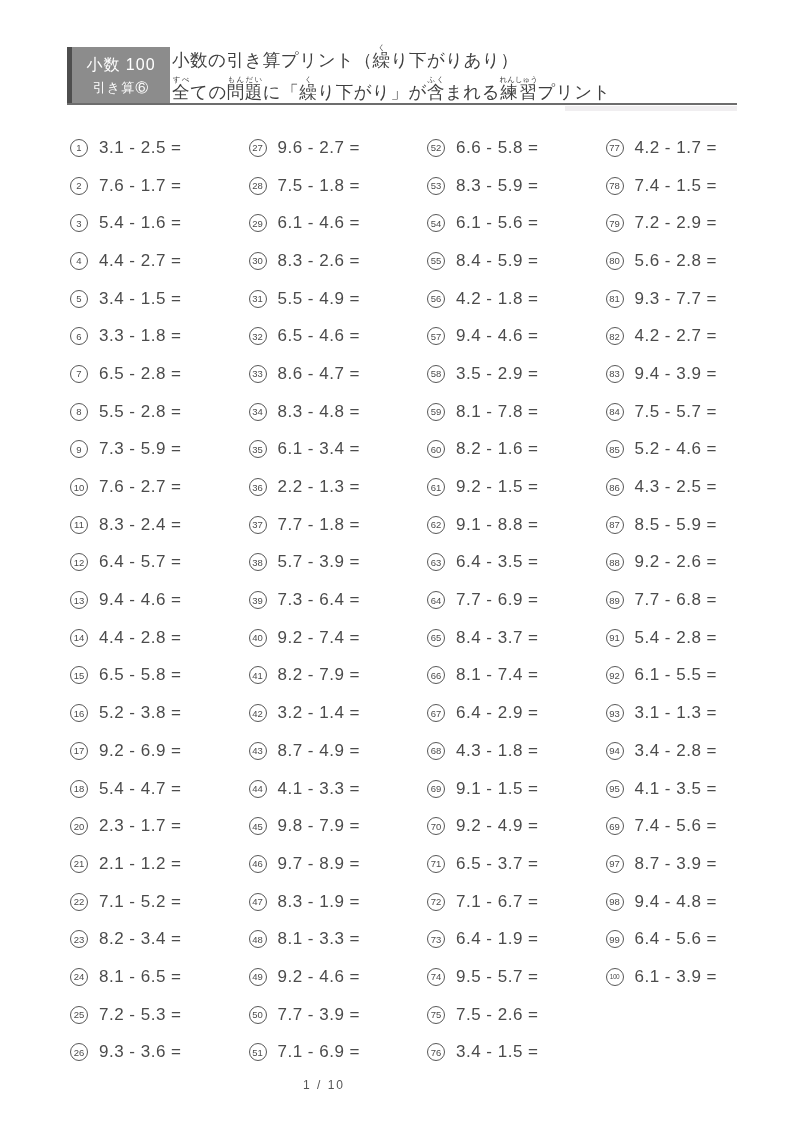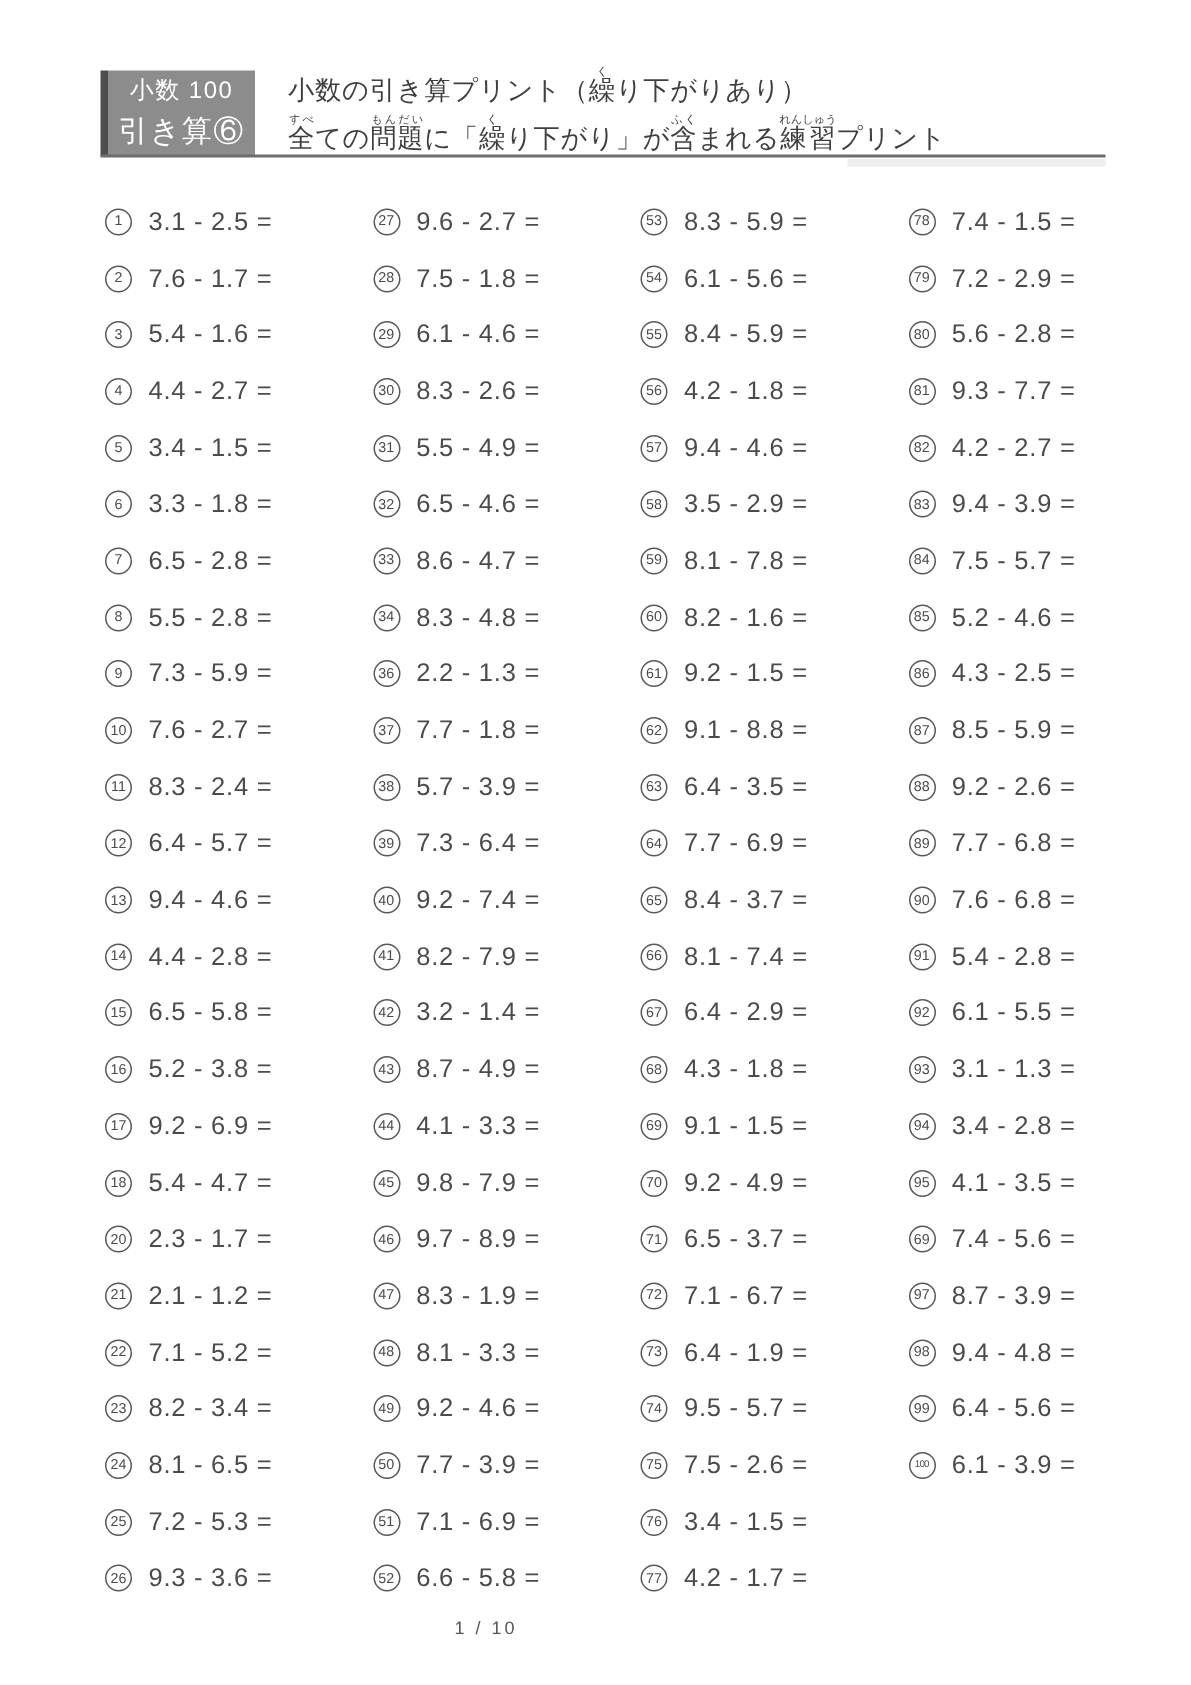--- a/index.html
+++ b/index.html
@@ -9,22 +9,22 @@
   }
   
   .hdr-accent{position:absolute;left:67px;top:47px;width:5px;height:57px;background:#4e4e4e;}
   .hdr-badge{
     position:absolute;left:72px;top:47px;width:98px;height:57px;background:#8c8c8c;
     display:flex;flex-direction:column;align-items:center;justify-content:center;gap:3px;
     color:#ffffff;
     text-align:right;
   }
   .hdr-badge .b1{font-size:16px;letter-spacing:1px;}
-  .hdr-badge .b2{font-size:20px;letter-spacing:1px;}
-  .hdr-titles{position:absolute;left:192px;top:40px;}
+  .hdr-badge .b2{font-size:13px;letter-spacing:1px;}
+  .hdr-titles{position:absolute;left:172px;top:40px;}
   .title-line{display:block;font-size:17.5px;color:#3f3f3f;letter-spacing:0.5px;height:32px;line-height:40px;white-space:nowrap;}
   .title-line ruby{ruby-position:over;}
   .title-line rt{font-size:7.5px;color:#3f3f3f;letter-spacing:0;}
   .hdr-rule{position:absolute;left:67px;top:103px;width:670px;height:2px;background:#6d6d6d;}
   .hdr-rule-shadow{position:absolute;left:565px;top:106px;width:172px;height:5px;background:#f0eef0;}
   
   .grid{
     position:absolute;left:70px;top:129px;
     display:grid;grid-template-columns:repeat(4,178.5px);
     grid-template-rows:repeat(25,37.7px);grid-auto-flow:column;
@@ -185,20 +185,24 @@
     </div>
     <div class="prow">
       <span class="pnum">33</span>
       <span class="pexpr">8.6 - 4.7 =</span>
     </div>
     <div class="prow">
       <span class="pnum">34</span>
       <span class="pexpr">8.3 - 4.8 =</span>
     </div>
     <div class="prow">
+      <span class="pnum">35</span>
+      <span class="pexpr">6.1 - 3.4 =</span>
+    </div>
+    <div class="prow">
       <span class="pnum">36</span>
       <span class="pexpr">2.2 - 1.3 =</span>
     </div>
     <div class="prow">
       <span class="pnum">37</span>
       <span class="pexpr">7.7 - 1.8 =</span>
     </div>
     <div class="prow">
       <span class="pnum">38</span>
       <span class="pexpr">5.7 - 3.9 =</span>
@@ -399,24 +403,20 @@
       <span class="pnum">87</span>
       <span class="pexpr">8.5 - 5.9 =</span>
     </div>
     <div class="prow">
       <span class="pnum">88</span>
       <span class="pexpr">9.2 - 2.6 =</span>
     </div>
     <div class="prow">
       <span class="pnum">89</span>
       <span class="pexpr">7.7 - 6.8 =</span>
-    </div>
-    <div class="prow">
-      <span class="pnum">90</span>
-      <span class="pexpr">7.6 - 6.8 =</span>
     </div>
     <div class="prow">
       <span class="pnum">91</span>
       <span class="pexpr">5.4 - 2.8 =</span>
     </div>
     <div class="prow">
       <span class="pnum">92</span>
       <span class="pexpr">6.1 - 5.5 =</span>
     </div>
     <div class="prow">

